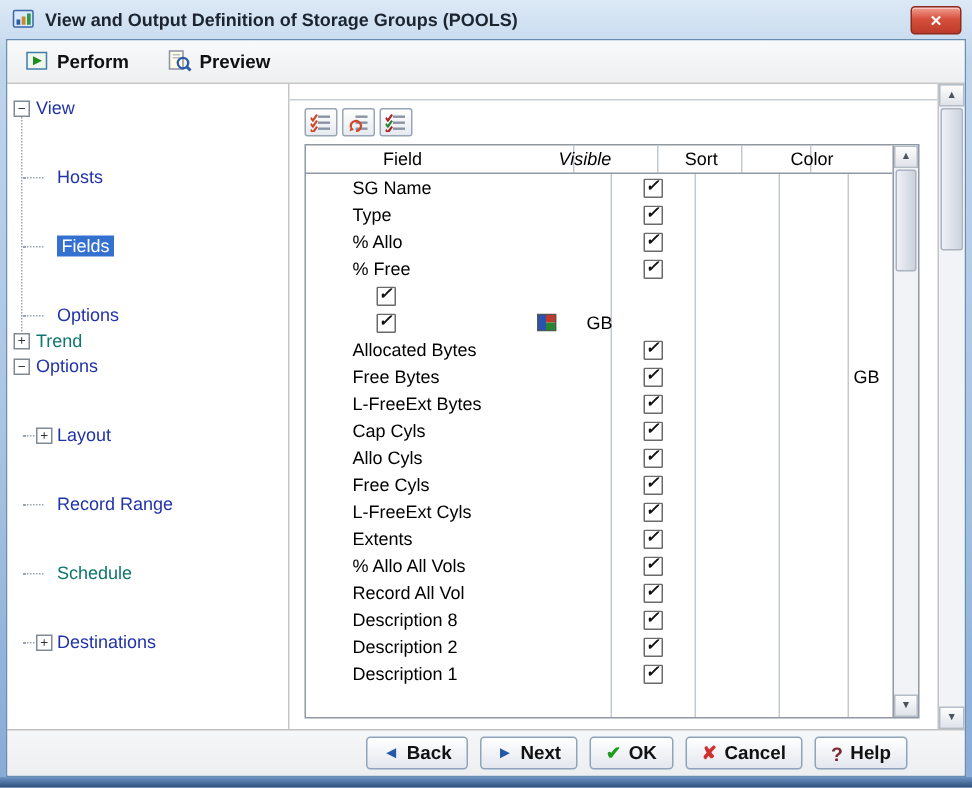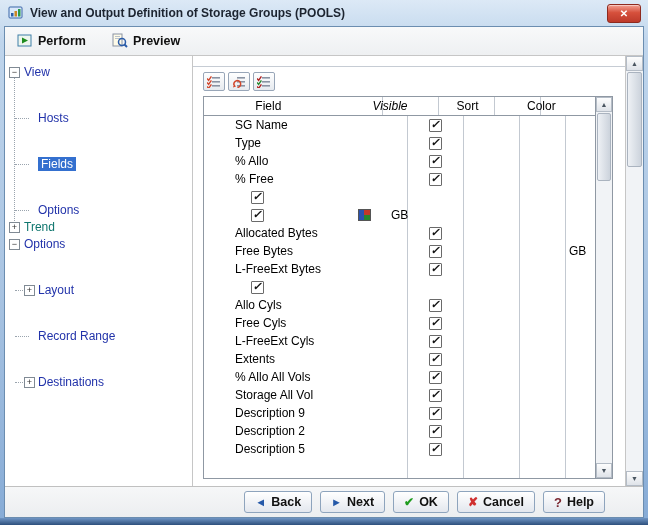--- a/index.html
+++ b/index.html
@@ -130,20 +130,21 @@
       <div class="tree-panel">
           <div class="t-spine" style="height: 153px;"></div>
           <div class="t-row t-root"><span class="t-box">−</span><span class="t-label normal">View</span></div>
           <div class="t-row t-child"><span class="t-label normal">Hosts</span></div>
           <div class="t-row t-child"><span class="t-label selected">Fields</span></div>
           <div class="t-row t-child"><span class="t-label normal">Options</span></div>
           <div class="t-row t-root"><span class="t-box">+</span><span class="t-label disabled">Trend</span></div>
           <div class="t-row t-root"><span class="t-box">−</span><span class="t-label normal">Options</span></div>
           <div class="t-row t-child"><span class="t-box">+</span><span class="t-label normal">Layout</span></div>
           <div class="t-row t-child"><span class="t-label normal">Record Range</span></div>
+          <div class="t-row t-child"><span class="t-label disabled">Schedule</span></div>
           <div class="t-row t-child"><span class="t-box">+</span><span class="t-label normal">Destinations</span></div>
         </div>
 
       <div class="content">
         <div class="hline"></div>
         <div class="mini-toolbar">
             <button class="mbtn">
               <span style="display: inline-flex;">
                 <svg width="14" height="12" viewBox="0 0 14 12">
                   <rect x="5" y="1" width="8" height="1.6" fill="#8a93a3"></rect>
@@ -290,20 +291,21 @@
                   <div class="g-cell c1">
                     <span class="cb">
                       <span class="cbm">✓</span>
                     </span>
                   </div>
                   <div class="g-cell c2"></div>
                   <div class="g-cell c3"></div>
                   <div class="g-cell c4"></div>
                 </div>
                 <div class="g-row">
+                  <div class="g-cell c0">Cap Cyls</div>
                   <div class="g-cell c1">
                     <span class="cb">
                       <span class="cbm">✓</span>
                     </span>
                   </div>
                   <div class="g-cell c2"></div>
                   <div class="g-cell c3"></div>
                   <div class="g-cell c4"></div>
                 </div>
                 <div class="g-row">
@@ -355,32 +357,32 @@
                   <div class="g-cell c1">
                     <span class="cb">
                       <span class="cbm">✓</span>
                     </span>
                   </div>
                   <div class="g-cell c2"></div>
                   <div class="g-cell c3"></div>
                   <div class="g-cell c4"></div>
                 </div>
                 <div class="g-row">
-                  <div class="g-cell c0">Storage All Vol</div>
-                  <div class="g-cell c1">
-                    <span class="cb">
-                      <span class="cbm">✓</span>
-                    </span>
-                  </div>
-                  <div class="g-cell c2"></div>
-                  <div class="g-cell c3"></div>
-                  <div class="g-cell c4"></div>
-                </div>
-                <div class="g-row">
-                  <div class="g-cell c0">Description 9</div>
+                  <div class="g-cell c0">Record All Vol</div>
+                  <div class="g-cell c1">
+                    <span class="cb">
+                      <span class="cbm">✓</span>
+                    </span>
+                  </div>
+                  <div class="g-cell c2"></div>
+                  <div class="g-cell c3"></div>
+                  <div class="g-cell c4"></div>
+                </div>
+                <div class="g-row">
+                  <div class="g-cell c0">Description 8</div>
                   <div class="g-cell c1">
                     <span class="cb">
                       <span class="cbm">✓</span>
                     </span>
                   </div>
                   <div class="g-cell c2"></div>
                   <div class="g-cell c3"></div>
                   <div class="g-cell c4"></div>
                 </div>
                 <div class="g-row">
@@ -388,21 +390,21 @@
                   <div class="g-cell c1">
                     <span class="cb">
                       <span class="cbm">✓</span>
                     </span>
                   </div>
                   <div class="g-cell c2"></div>
                   <div class="g-cell c3"></div>
                   <div class="g-cell c4"></div>
                 </div>
                 <div class="g-row">
-                  <div class="g-cell c0">Description 5</div>
+                  <div class="g-cell c0">Description 1</div>
                   <div class="g-cell c1">
                     <span class="cb">
                       <span class="cbm">✓</span>
                     </span>
                   </div>
                   <div class="g-cell c2"></div>
                   <div class="g-cell c3"></div>
                   <div class="g-cell c4"></div>
                 </div>
               </div>

